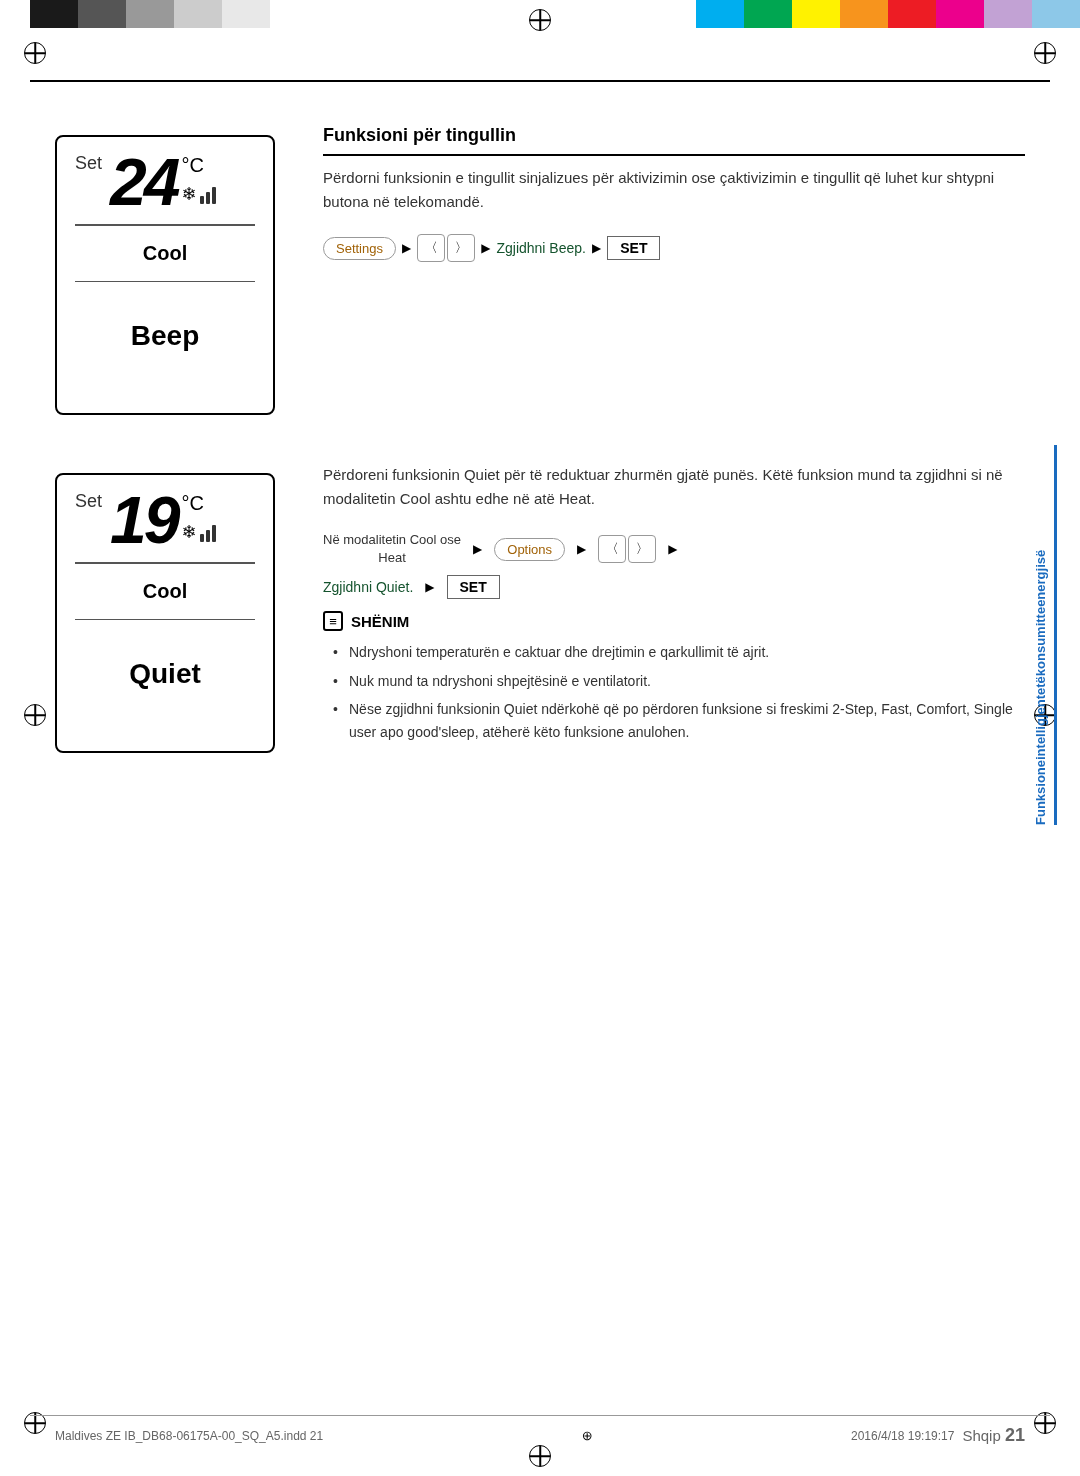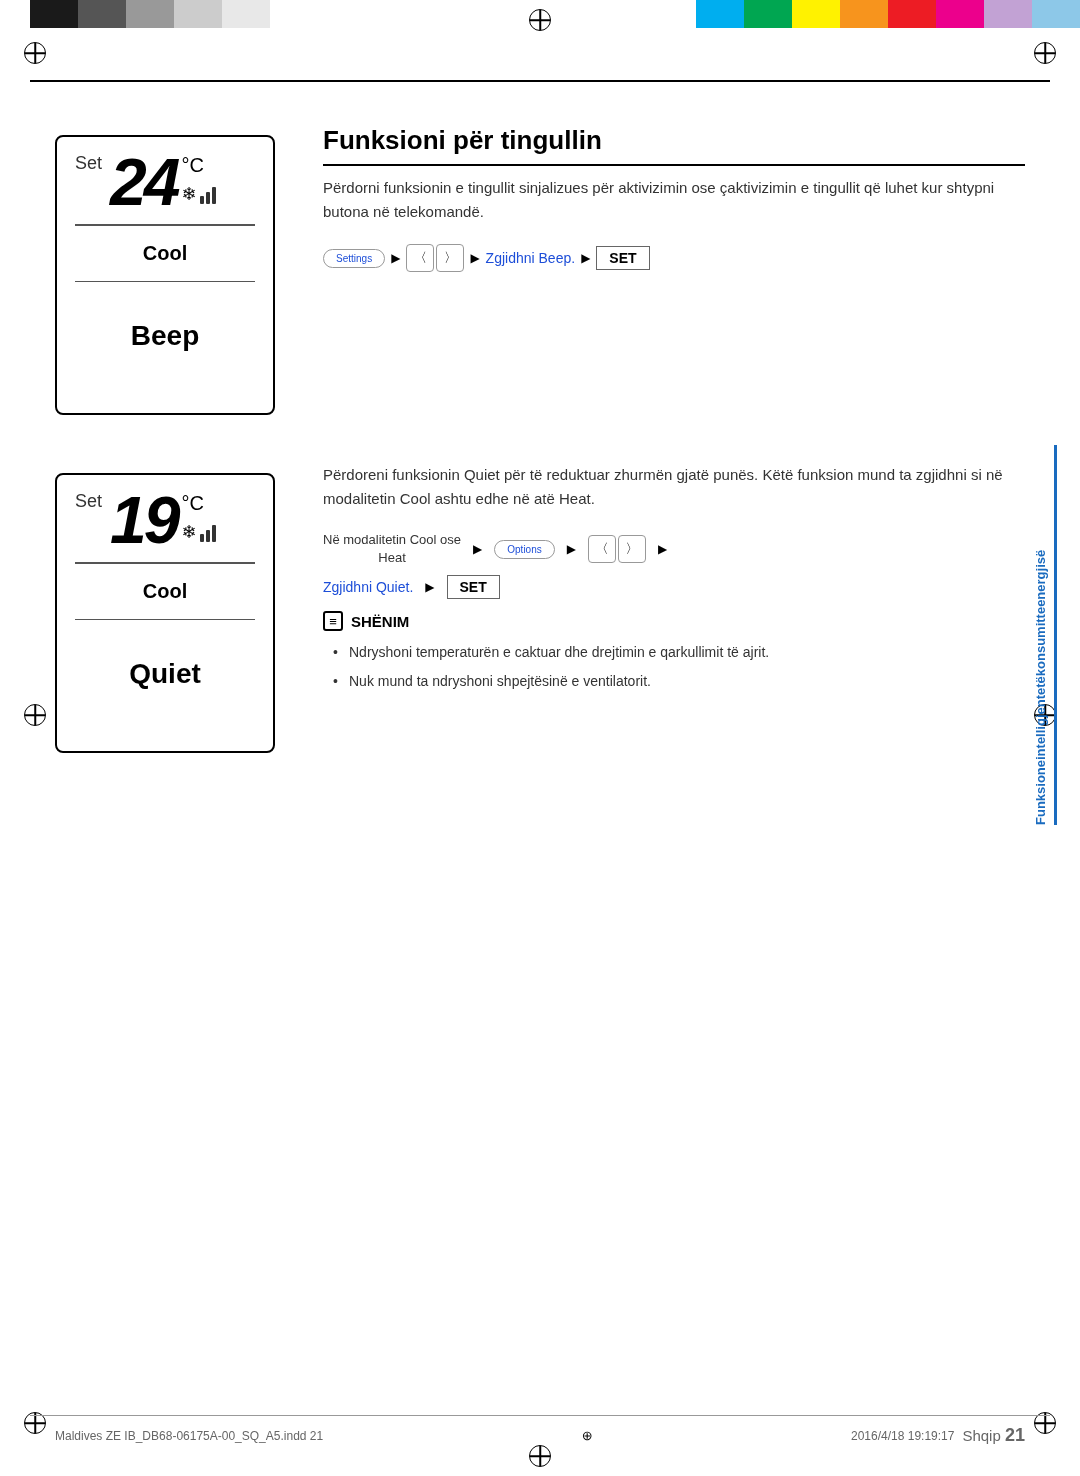--- a/index.html
+++ b/index.html
@@ -176,21 +176,21 @@
       align-self: center;
       margin-top: 30px;
     }
 
     
     .section-content {
       flex: 1;
     }
 
     .section-title {
-      font-size: 26px;
+      font-size: 18px;
       font-weight: bold;
       margin-bottom: 10px;
       border-bottom: 2px solid #000;
       padding-bottom: 8px;
     }
 
     .section-description {
       font-size: 15px;
       line-height: 1.6;
       color: #333;
@@ -203,23 +203,23 @@
       align-items: center;
       gap: 6px;
       flex-wrap: wrap;
       margin-bottom: 12px;
     }
 
     .flow-btn {
       border: 1px solid #999;
       border-radius: 14px;
       padding: 3px 12px;
-      font-size: 10px;
+      font-size: 13px;
       background: #fff;
-      color: #1d4ed8;
+      color: #a16207;
     }
 
     .flow-arrow {
       font-size: 12px;
       color: #000;
     }
 
     .flow-nav-btn {
       border: 1px solid #999;
       width: 28px;
@@ -232,21 +232,21 @@
       background: #fff;
     }
 
     .flow-nav-group {
       display: flex;
       gap: 2px;
     }
 
     .flow-text {
       font-size: 14px;
-      color: #1d4ed8;
+      color: #14532d;
     }
 
     .flow-set-btn {
       border: 1.5px solid #666;
       padding: 3px 12px;
       font-size: 14px;
       font-weight: bold;
       background: #fff;
     }
 
@@ -558,20 +558,21 @@
       </div>
 
       <div class="note-section">
         <div class="note-header">
           <div class="note-icon">≡</div>
           <span>SHËNIM</span>
         </div>
         <ul class="note-list">
           <li>Ndryshoni temperaturën e caktuar dhe drejtimin e qarkullimit të ajrit.</li>
           <li>Nuk mund ta ndryshoni shpejtësinë e ventilatorit.</li>
+          <li>Nëse zgjidhni funksionin Quiet ndërkohë që po përdoren funksione si freskimi 2-Step, Fast, Comfort, Single user apo good'sleep, atëherë këto funksione anulohen.</li>
         </ul>
       </div>
     </div>
   </div>
 
   <div class="sidebar-text">Funksioneintelligjentetëkonsumitteenergjisë</div>
 
 </div>
 
 <div class="bottom-rule"></div>

